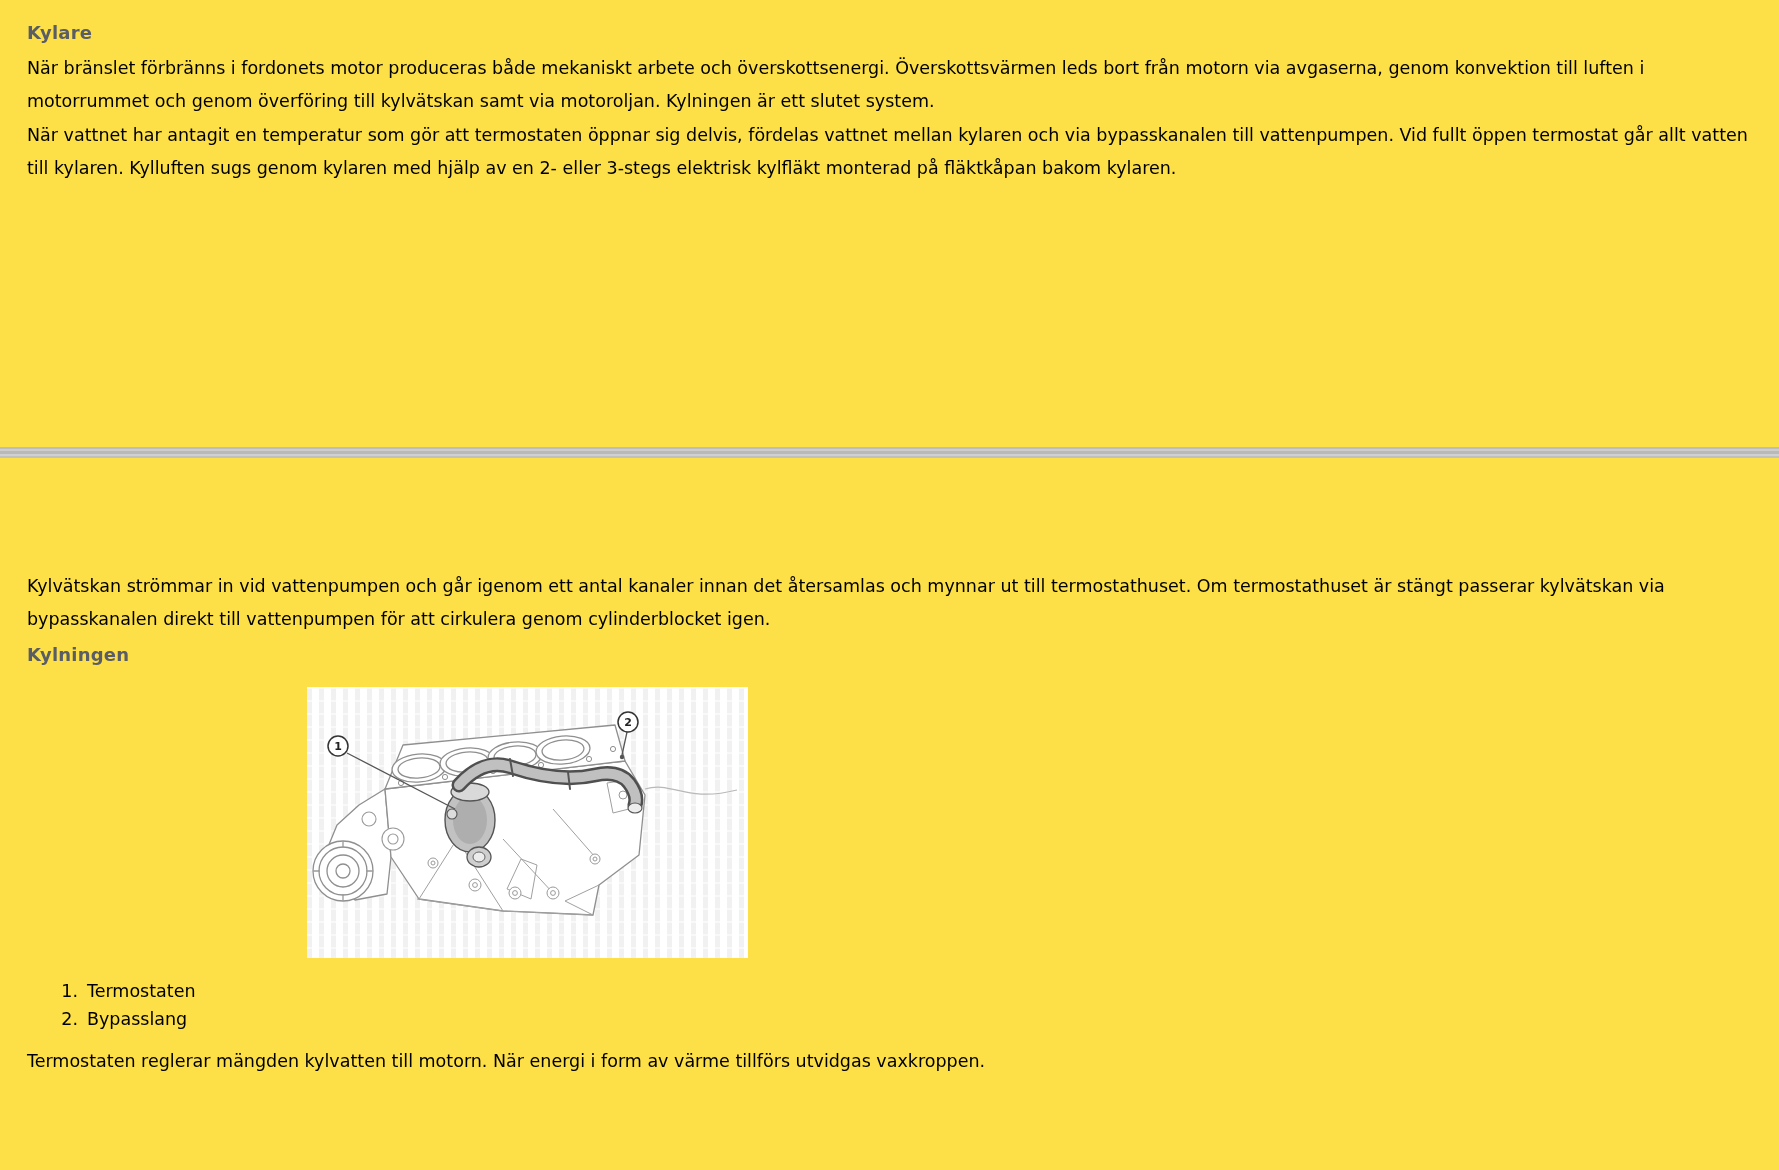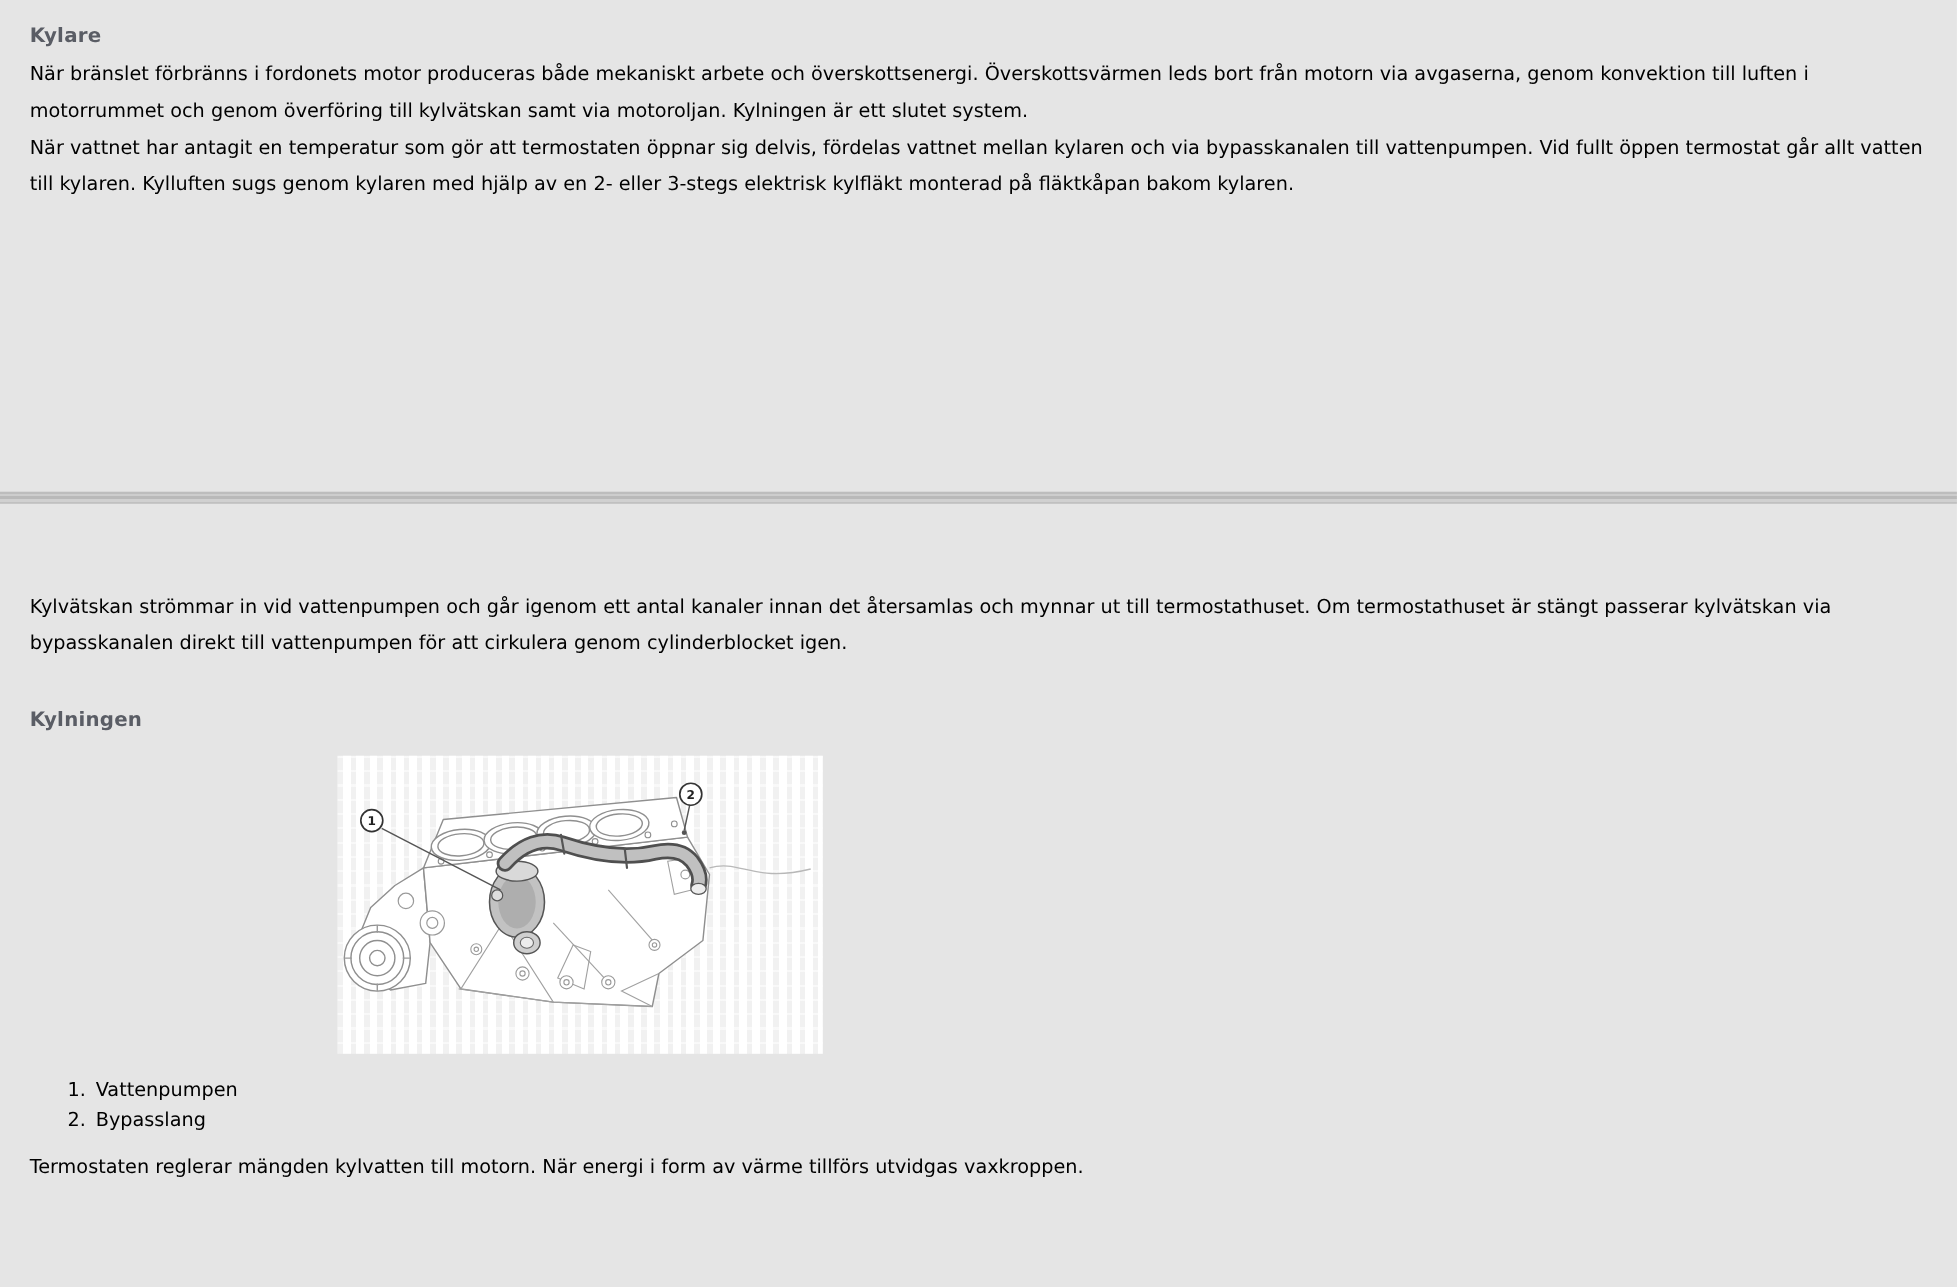--- a/index.html
+++ b/index.html
@@ -1,21 +1,21 @@
 <!DOCTYPE html>
 <html><head>
 <meta charset="utf-8">
 <style>
   * { margin: 0; padding: 0; box-sizing: border-box; }
   html, body { background: #ffffff; }
   .page {
     position: relative;
     width: 1779px;
     height: 1170px;
-    background: #e5e5e5;
+    background: #fde047;
     overflow: hidden;
     font-family: "DejaVu Sans", "Liberation Sans", sans-serif;
     color: #000000;
   }
   .heading {
     position: absolute;
     left: 27px;
     font-size: 18px;
     font-weight: bold;
     color: #5a5d65;
@@ -85,21 +85,21 @@
 
   <div class="heading" style="top:22px">Kylare</div>
 
   <p class="para" style="top:52px">När bränslet förbränns i fordonets motor produceras både mekaniskt arbete och överskottsenergi. Överskottsvärmen leds bort från motorn via avgaserna, genom konvektion till luften i motorrummet och genom överföring till kylvätskan samt via motoroljan. Kylningen är ett slutet system.</p>
 
   <p class="para" style="top:119px">När vattnet har antagit en temperatur som gör att termostaten öppnar sig delvis, fördelas vattnet mellan kylaren och via bypasskanalen till vattenpumpen. Vid fullt öppen termostat går allt vatten till kylaren. Kylluften sugs genom kylaren med hjälp av en 2- eller 3-stegs elektrisk kylfläkt monterad på fläktkåpan bakom kylaren.</p>
 
 
   <div class="divider"></div>
 
-  <p class="para" style="top:536px">Kylvätskan strömmar in vid vattenpumpen och går igenom ett antal kanaler innan det återsamlas och mynnar ut till termostathuset. Om termostathuset är stängt passerar kylvätskan via bypasskanalen direkt till vattenpumpen för att cirkulera genom cylinderblocket igen.</p>
+  <p class="para" style="top:570px">Kylvätskan strömmar in vid vattenpumpen och går igenom ett antal kanaler innan det återsamlas och mynnar ut till termostathuset. Om termostathuset är stängt passerar kylvätskan via bypasskanalen direkt till vattenpumpen för att cirkulera genom cylinderblocket igen.</p>
 
   <div class="heading" style="top:644px">Kylningen</div>
 
   <div class="figure">
     <svg viewBox="0 0 441 271" xmlns="http://www.w3.org/2000/svg">
 
       <path d="M338,102 C366,94 378,116 430,103" fill="none" stroke="#b8b8b8" stroke-width="1.2"></path>
 
       <g fill="#ffffff" stroke="#8f8f8f" stroke-width="1.3" stroke-linejoin="round">
         <path d="M78,102 L52,118 L30,138 L21,160 L23,196 L48,213 L80,207 L84,170 Z"></path>
@@ -194,21 +194,21 @@
       <g>
         <circle cx="321" cy="35" r="10" fill="#ffffff" stroke="#333333" stroke-width="1.5"></circle>
         <text class="callout-num" x="321" y="39" text-anchor="middle">2</text>
       </g>
     </svg>
   </div>
 
   <div class="legend">
     <div class="legend-row">
       <span class="legend-number">1.</span>
-      <span class="legend-label">Vattenpumpen</span>
+      <span class="legend-label">Termostaten</span>
     </div>
     <div class="legend-row">
       <span class="legend-number">2.</span>
       <span class="legend-label">Bypasslang</span>
     </div>
   </div>
 
   <p class="para" style="top:1045px">Termostaten reglerar mängden kylvatten till motorn. När energi i form av värme tillförs utvidgas vaxkroppen.</p>
 
 

